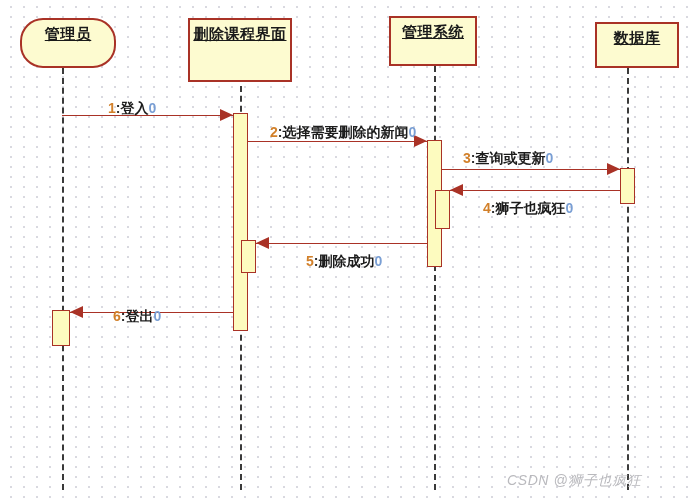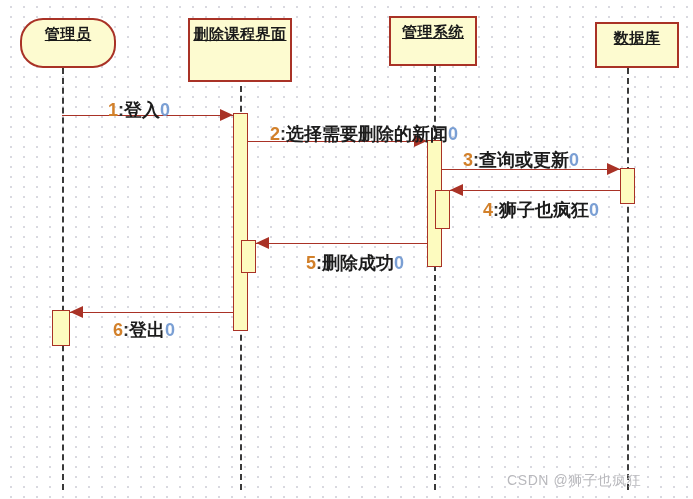--- a/index.html
+++ b/index.html
@@ -79,21 +79,21 @@
     border-bottom: 6px solid transparent;
     border-left: 13px solid #a93226;
   }
   .arrowhead.left {
     border-top: 6px solid transparent;
     border-bottom: 6px solid transparent;
     border-right: 13px solid #a93226;
   }
   .msg-label {
     position: absolute;
-    font-size: 18px;
+    font-size: 14px;
     white-space: nowrap;
     z-index: 8;
     line-height: 1.15;
   }
   .msg-label .seq {
     color: #d2802a;
     font-weight: 600;
   }
   .msg-label .sep {
     color: #303030;
@@ -136,33 +136,33 @@
     <div class="arrowhead right" style="top: 163px; left: 607px;"></div>
     <div class="msg-label" style="left: 463px; top: 150px; text-align: right;"><span class="seq">3</span><span class="sep">:</span><span class="txt">查询或更新</span><span class="zero">0</span></div>
     <div class="msg-line" style="left: 450px; top: 190px; width: 170px;"></div>
     <div class="arrowhead left" style="top: 184px; left: 450px;"></div>
     <div class="msg-label" style="left: 483px; top: 200px;"><span class="seq">4</span><span class="sep">:</span><span class="txt">狮子也疯狂</span><span class="zero">0</span></div>
     <div class="msg-line" style="left: 256px; top: 243px; width: 171px;"></div>
     <div class="arrowhead left" style="top: 237px; left: 256px;"></div>
     <div class="msg-label" style="left: 306px; top: 253px;"><span class="seq">5</span><span class="sep">:</span><span class="txt">删除成功</span><span class="zero">0</span></div>
     <div class="msg-line" style="left: 70px; top: 312px; width: 163px;"></div>
     <div class="arrowhead left" style="top: 306px; left: 70px;"></div>
-    <div class="msg-label" style="left: 113px; top: 320px;"><span class="seq">6</span><span class="sep">:</span><span class="txt">登出</span><span class="zero">0</span></div>
+    <div class="msg-label" style="left: 113px; top: 308px;"><span class="seq">6</span><span class="sep">:</span><span class="txt">登出</span><span class="zero">0</span></div>
     <div class="activation" style="left: 233px; top: 113px; width: 15px; height: 218px;"></div>
     <div class="activation nested" style="left: 241px; top: 240px; width: 15px; height: 33px;"></div>
     <div class="activation" style="left: 427px; top: 140px; width: 15px; height: 127px;"></div>
     <div class="activation nested" style="left: 435px; top: 190px; width: 15px; height: 39px;"></div>
     <div class="activation" style="left: 620px; top: 168px; width: 15px; height: 36px;"></div>
     <div class="activation" style="left: 52px; top: 310px; width: 18px; height: 36px;"></div>
     <div class="participant" style="left: 20px; top: 18px; width: 96px; height: 50px; border-radius: 23px;">
       <span class="pname">管理员</span>
     </div>
     <div class="participant" style="left: 188px; top: 18px; width: 104px; height: 64px;">
       <span class="pname">删除课程界面</span>
     </div>
     <div class="participant" style="left: 389px; top: 16px; width: 88px; height: 50px; text-align: right;">
       <span class="pname">管理系统</span>
     </div>
     <div class="participant" style="left: 586px; top: 22px; width: 84px; height: 46px; margin-left: 9px;">
       <span class="pname">数据库</span>
     </div>
-    <div class="watermark" style="left: 507px; top: 472px;">CSDN @狮子也疯狂</div>
+    <div class="watermark" style="left: 507px; top: 472px; font-style: italic;">CSDN @狮子也疯狂</div>
   </div>
 
 </body></html>

